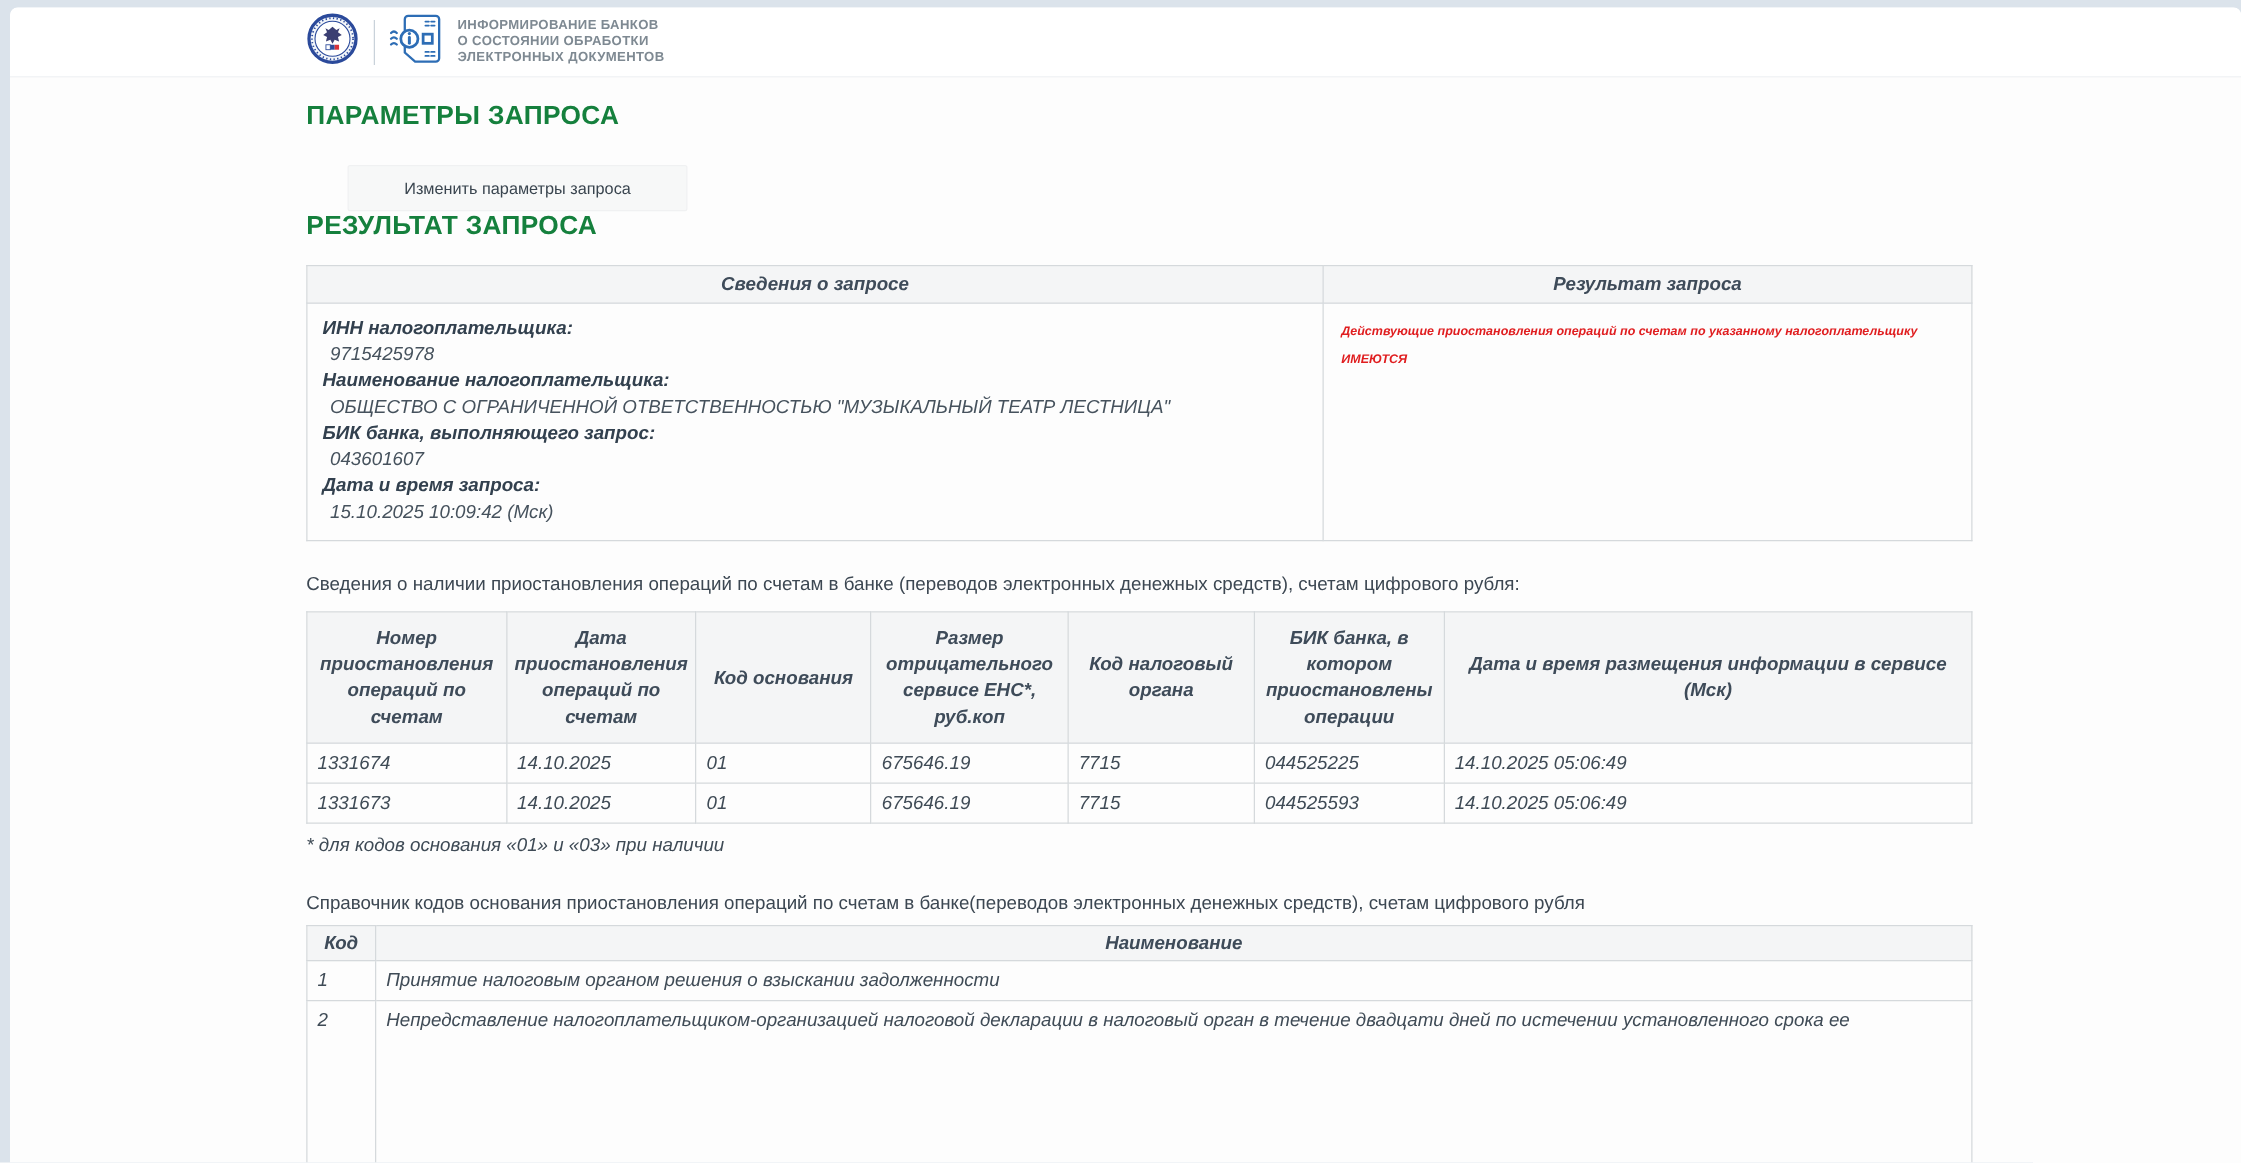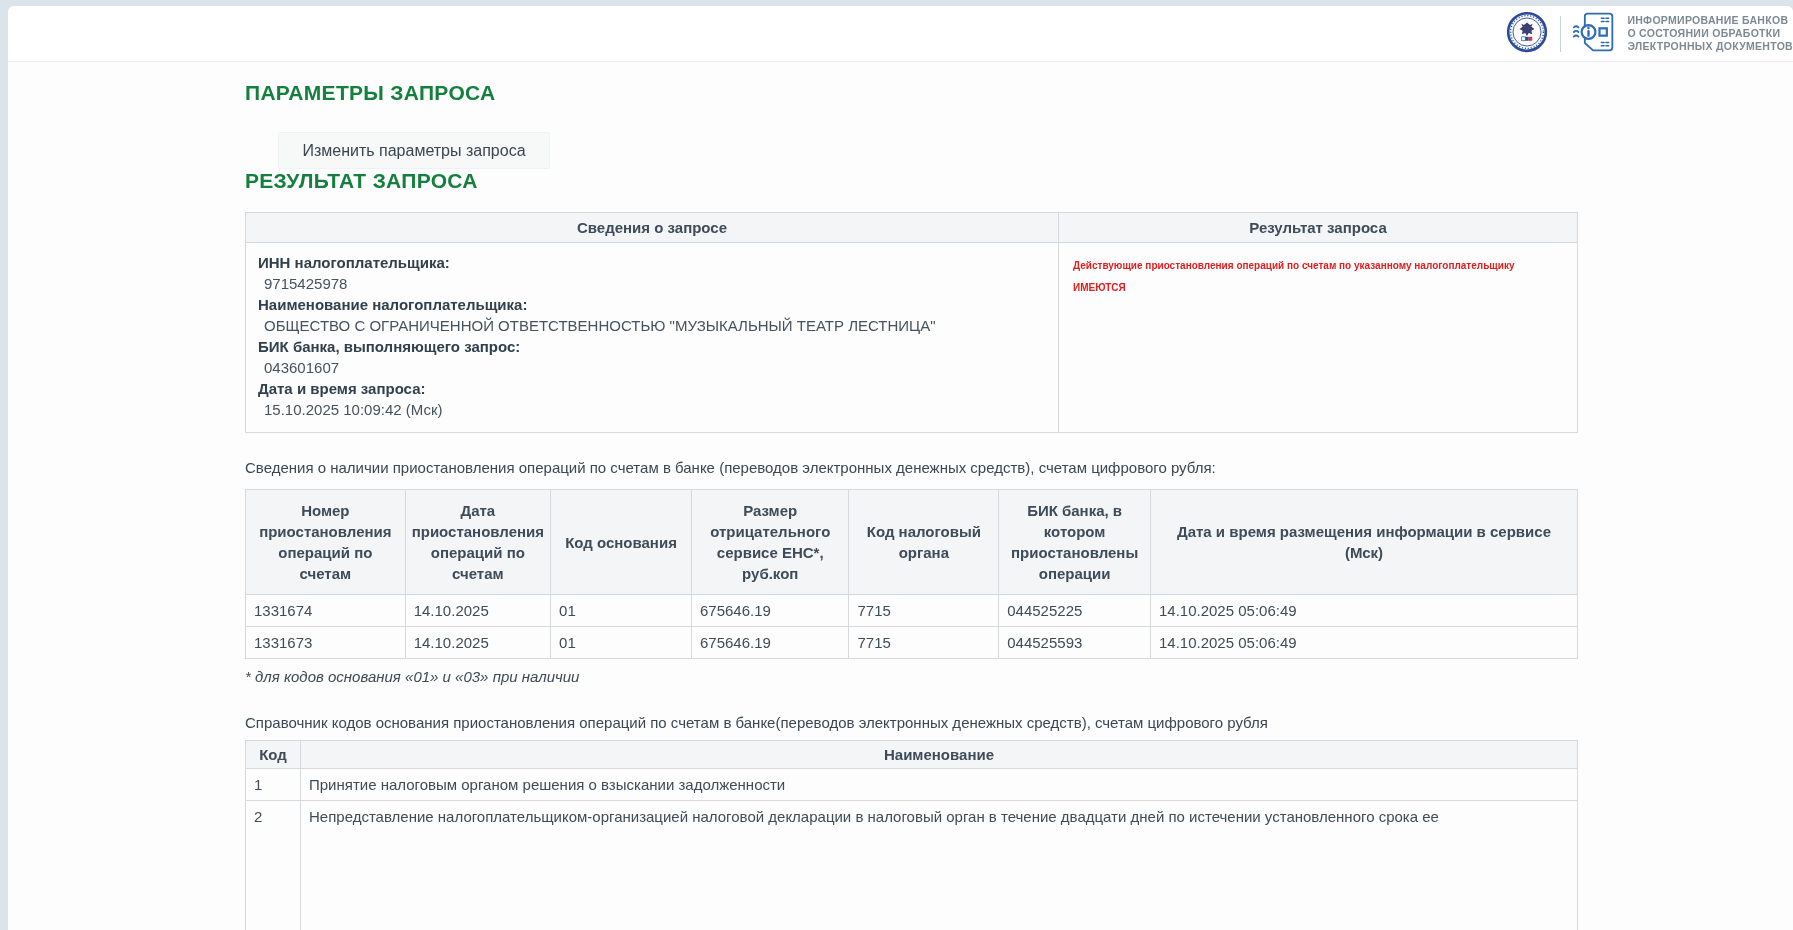--- a/index.html
+++ b/index.html
@@ -17,21 +17,20 @@
     border-radius:6px 6px 0 0;
     overflow:hidden;
   }
   
   .app-header {
     height:56px; background:#ffffff;
     border-bottom:1px solid #e9ecef;
     border-radius:6px 6px 0 0;
     display:flex; align-items:center;
     padding-left:237px;
-    justify-content:flex-end;
   }
   .brand { display:flex; align-items:center; text-decoration:none; cursor:pointer; }
   .brand-divider { width:1px; height:36px; background:#c9d2da; margin:0 10px 0 12px; }
   .brand-text {
     margin-left:10px;
     font-size:10.5px; line-height:13px; letter-spacing:.3px;
     color:#7e8992; font-weight:bold; text-transform:uppercase;
   }
   
   main { padding:0 0 0 237px; }
@@ -43,25 +42,25 @@
   .h-params { padding-top:19px; }
   .h-result { margin-top:57px; }
   .params { margin-top:24px; font-size:15px; }
   .param-row { display:flex; margin-bottom:14px; }
   .param-label { width:105px; color:#4e5a64; flex:0 0 auto; }
   .param-value { font-style:italic; color:#333e49; }
   .edit-btn {
     display:block; margin:27px 0 0 33px;
     width:272px; height:37px;
     background:#f7f8f8; border:1px solid #f0f1f2; border-radius:2px;
-    font-family:inherit; font-size:16px; color:#3a454f;
+    font-family:inherit; font-size:13px; color:#3a454f;
     cursor:pointer;
   }
   table { border-collapse:collapse; width:1333px; font-size:15px; }
-  th, td { border:1px solid #d5d9dc; }
+  th, td { border:1px solid #d5d9dc;font-style:italic; }
   th {
     background:#f4f5f6; font-weight:bold; color:#3e4b59;
     text-align:center; padding:4px 8px; line-height:21px;
   }
   
   .result-table { margin-top:19px; }
   .result-table td { vertical-align:top; }
   .result-table .info-cell { width:813px; padding:9px 10px 12px 12px; line-height:21px; }
   .info-label { font-weight:bold; color:#32404e; }
   .info-value { color:#46525d; padding-left:6px; }

